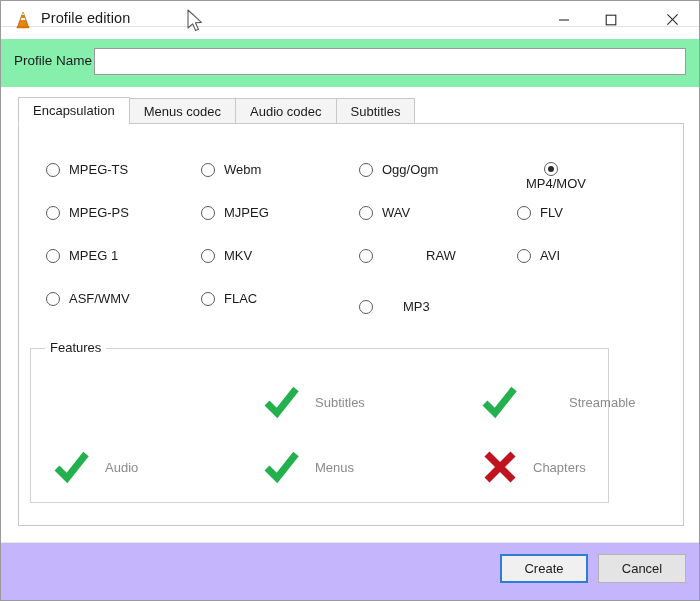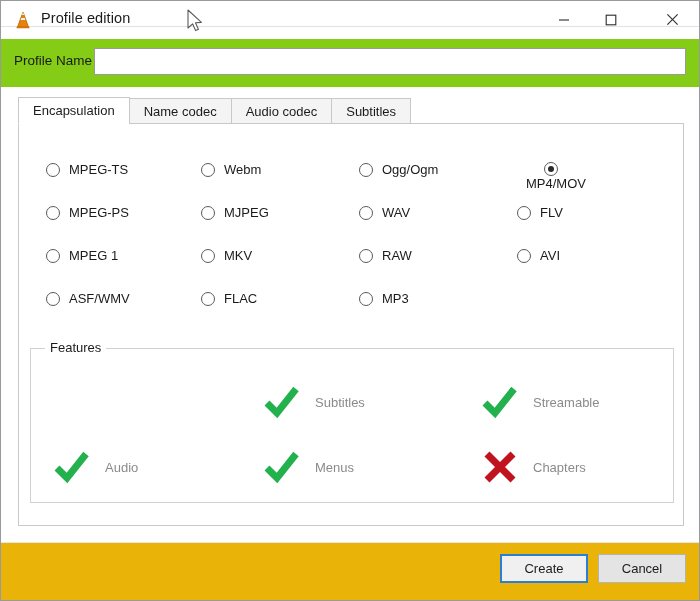--- a/index.html
+++ b/index.html
@@ -51,21 +51,21 @@
   #btn-min { left: 540px; }
   #btn-max { left: 587px; }
   #btn-close { left: 648px; }
   .wbtn svg { display: block; }
 
   
   #profile-row {
     position: absolute;
     left: 0; top: 38px;
     width: 698px; height: 48px;
-    background: #84cc16;
+    background: #86efac;
   }
   #profile-label {
     position: absolute;
     left: 13px; top: 14px;
     font-size: 13.5px;
     color: #1b1b1b;
   }
   #profile-input {
     position: absolute;
     left: 93px; top: 9px;
@@ -151,21 +151,21 @@
   .radio-label {
     margin-left: 9px;
     font-size: 13px;
     color: #1b1b1b;
   }
 
   
   #features-group {
     position: absolute;
     left: 11px; top: 224px;
-    width: 644px; height: 155px;
+    width: 579px; height: 155px;
     border: 1px solid #d2d2d2;
   }
   #features-legend {
     position: absolute;
     left: 14px; top: -9px;
     padding: 0 5px;
     background: #ffffff;
     font-size: 13px;
     color: #1b1b1b;
   }
@@ -186,21 +186,21 @@
     margin-left: 14px;
     font-size: 13px;
     color: #8b8b8b;
   }
 
   
   #footer {
     position: absolute;
     left: 0; bottom: 0;
     width: 698px; height: 58px;
-    background: #eab308;
+    background: #c4b5fd;
     border-top: 1px solid #e6e6e6;
   }
   .dlg-btn {
     position: absolute;
     top: 11px;
     height: 29px;
     width: 88px;
     font-family: "Liberation Sans", sans-serif;
     font-size: 13px;
     color: #1b1b1b;
@@ -264,21 +264,21 @@
   <div id="profile-row">
     <div id="profile-label">Profile Name</div>
     <input id="profile-input" type="text" value="" style="">
   </div>
 
   <div id="tabstrip">
       <div class="tab active">
         <span>Encapsulation</span>
       </div>
       <div class="tab">
-        <span>Name codec</span>
+        <span>Menus codec</span>
       </div>
       <div class="tab">
         <span>Audio codec</span>
       </div>
       <div class="tab">
         <span>Subtitles</span>
       </div>
     </div>
 
   <div id="tabpanel">
@@ -316,25 +316,25 @@
           <span class="radio-label">FLAC</span>
         </div>
         <div class="radio-item" style="left: 340px; top: 38px;">
           <span class="radio-mark"></span>
           <span class="radio-label">Ogg/Ogm</span>
         </div>
         <div class="radio-item" style="left: 340px; top: 81px;">
           <span class="radio-mark"></span>
           <span class="radio-label">WAV</span>
         </div>
-        <div class="radio-item" style="left: 340px; top: 124px;">
+        <div class="radio-item" style="left: 340px; top: 124px; gap: 44px;">
           <span class="radio-mark"></span>
           <span class="radio-label">RAW</span>
         </div>
-        <div class="radio-item" style="left: 340px; top: 167px;">
+        <div class="radio-item" style="left: 340px; top: 175px; gap: 21px;">
           <span class="radio-mark"></span>
           <span class="radio-label">MP3</span>
         </div>
         <div class="radio-item" style="left: 498px; top: 38px; flex-direction: column;">
           <span class="radio-mark checked"></span>
           <span class="radio-label">MP4/MOV</span>
         </div>
         <div class="radio-item" style="left: 498px; top: 81px;">
           <span class="radio-mark"></span>
           <span class="radio-label">FLV</span>
@@ -348,21 +348,21 @@
     <div id="features-group">
       <div id="features-legend">Features</div>
         <div class="feature-item" style="left: 232px; top: 36px;">
           <span class="feature-icon">
             <svg width="38" height="34" viewBox="0 0 38 34">
               <polyline points="4,18 14,28 33,4" fill="none" stroke="#22b14c" stroke-width="7" stroke-linecap="butt" stroke-linejoin="miter"></polyline>
             </svg>
           </span>
           <span class="feature-label">Subtitles</span>
         </div>
-        <div class="feature-item" style="left: 450px; top: 36px;">
+        <div class="feature-item" style="left: 450px; top: 36px; gap: 36px;">
           <span class="feature-icon">
             <svg width="38" height="34" viewBox="0 0 38 34">
               <polyline points="4,18 14,28 33,4" fill="none" stroke="#22b14c" stroke-width="7" stroke-linecap="butt" stroke-linejoin="miter"></polyline>
             </svg>
           </span>
           <span class="feature-label">Streamable</span>
         </div>
         <div class="feature-item" style="left: 22px; top: 101px;">
           <span class="feature-icon">
             <svg width="38" height="34" viewBox="0 0 38 34">

